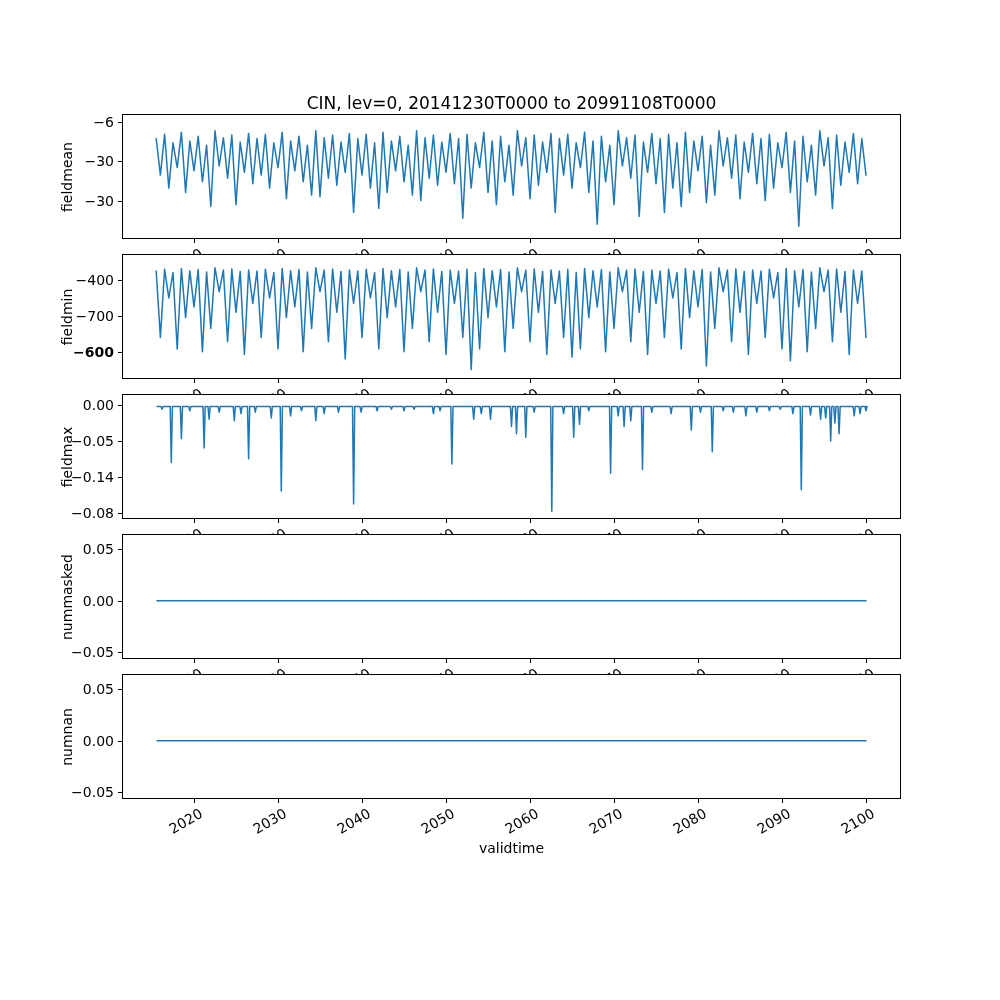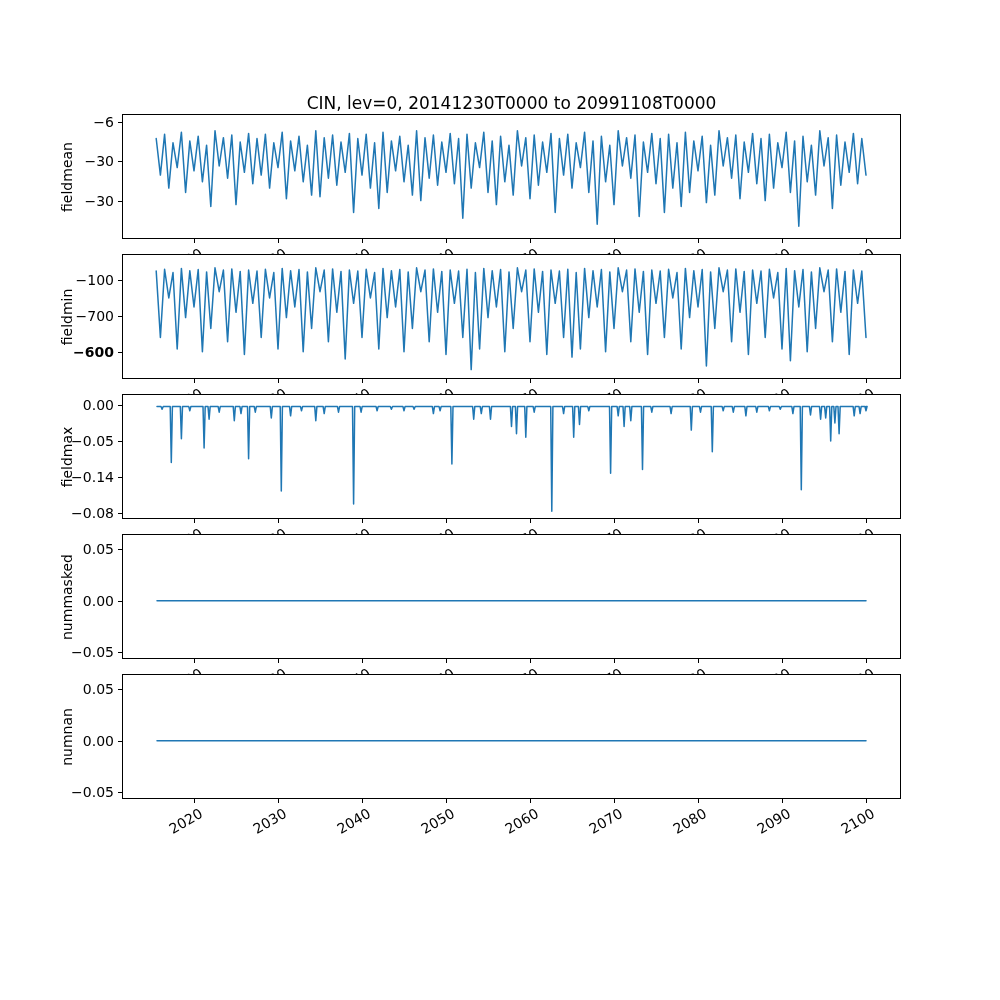--- a/index.html
+++ b/index.html
@@ -53,21 +53,21 @@
         <div class="xtick-label" style="right: 114.02px;">2090</div>
         <div class="xtick-mark" style="left: 743px;"></div>
         <div class="xtick-label" style="right: 30.02px;">2100</div>
         <svg width="777" height="123" viewBox="0 0 777 123">
           <path d="M33.2 23.5L37.4 60.1L41.6 19.2L45.8 73.1L50.0 27.8L54.2 52.6L58.4 17.2L62.6 77.4L66.8 25.9L71.0 55.8L75.2 21.2L79.4 66.8L83.6 30.2L87.8 91.5L92.0 15.7L96.2 51.0L100.4 22.7L104.6 63.2L108.8 20.0L113.0 89.6L117.2 27.1L121.4 57.3L125.6 18.4L129.8 68.7L134.0 23.5L138.2 60.1L142.4 19.2L146.6 73.1L150.8 27.8L155.0 52.6L159.2 17.2L163.4 83.7L167.6 25.9L171.8 55.8L176.0 21.2L180.2 66.8L184.4 30.2L188.6 80.1L192.8 15.7L197.0 81.7L201.2 22.7L205.4 63.2L209.6 20.0L213.8 70.3L218.0 27.1L222.2 57.3L226.4 18.4L230.6 97.4L234.8 23.5L239.0 60.1L243.2 19.2L247.4 73.1L251.6 27.8L255.8 93.5L260.0 17.2L264.2 77.4L268.4 25.9L272.6 55.8L276.8 21.2L281.0 66.8L285.2 30.2L289.4 80.1L293.6 15.7L297.8 85.6L302.0 22.7L306.2 63.2L310.4 20.0L314.6 70.3L318.8 27.1L323.0 57.3L327.2 18.4L331.4 68.7L335.6 23.5L339.8 103.3L344.0 19.2L348.2 73.1L352.4 27.8L356.6 52.6L360.8 17.2L365.0 77.4L369.2 25.9L373.4 89.6L377.6 21.2L381.8 66.8L386.0 30.2L390.2 80.1L394.4 15.7L398.6 51.0L402.8 22.7L407.0 83.7L411.2 20.0L415.4 70.3L419.6 27.1L423.8 57.3L428.0 18.4L432.2 97.4L436.4 23.5L440.6 60.1L444.8 19.2L449.0 73.1L453.2 27.8L457.4 52.6L461.6 17.2L465.8 77.4L470.0 25.9L474.2 109.2L478.4 21.2L482.6 66.8L486.8 30.2L491.0 89.6L495.2 15.7L499.4 51.0L503.6 22.7L507.8 63.2L512.0 20.0L516.2 101.4L520.4 27.1L524.6 57.3L528.8 18.4L533.0 68.7L537.2 23.5L541.4 97.4L545.6 19.2L549.8 73.1L554.0 27.8L558.2 91.5L562.4 17.2L566.6 77.4L570.8 25.9L575.0 55.8L579.2 21.2L583.4 87.6L587.6 30.2L591.8 80.1L596.0 15.7L600.2 51.0L604.4 22.7L608.6 63.2L612.8 20.0L617.0 83.7L621.2 27.1L625.4 57.3L629.6 18.4L633.8 68.7L638.0 23.5L642.2 85.6L646.4 19.2L650.6 73.1L654.8 27.8L659.0 52.6L663.2 17.2L667.4 77.4L671.6 25.9L675.8 111.2L680.0 21.2L684.2 66.8L688.4 30.2L692.6 80.1L696.8 15.7L701.0 51.0L705.2 22.7L709.4 93.5L713.6 20.0L717.8 70.3L722.0 27.1L726.2 57.3L730.4 18.4L734.6 68.7L738.8 23.5L743.0 60.1" fill="none" stroke="#1f77b4" stroke-width="1.5" stroke-linejoin="round" stroke-linecap="round"></path>
         </svg>
       </div>
       <div class="panel" style="top: 254px;">
         <div class="axis-ylabel">fieldmin</div>
         <div class="ytick-mark" style="top: 25px;"></div>
-        <div class="ytick-label" style="top: 17px;">−100</div>
+        <div class="ytick-label" style="top: 17px;">−400</div>
         <div class="ytick-mark" style="top: 61px;"></div>
         <div class="ytick-label" style="top: 53px;">−700</div>
         <div class="ytick-mark" style="top: 97px;"></div>
         <div class="ytick-label" style="top: 89px; font-weight: bold;">−600</div>
         <div class="xtick-mark" style="left: 71px;"></div>
         <div class="xtick-label" style="right: 702.02px;">2020</div>
         <div class="xtick-mark" style="left: 155px;"></div>
         <div class="xtick-label" style="right: 618.02px;">2030</div>
         <div class="xtick-mark" style="left: 239px;"></div>
         <div class="xtick-label" style="right: 534.02px;">2040</div>
@@ -173,13 +173,14 @@
         <div class="xtick-label" style="right: 198.02px;">2080</div>
         <div class="xtick-mark" style="left: 659px;"></div>
         <div class="xtick-label" style="right: 114.02px;">2090</div>
         <div class="xtick-mark" style="left: 743px;"></div>
         <div class="xtick-label" style="right: 30.02px;">2100</div>
         <svg width="777" height="123" viewBox="0 0 777 123">
           <path d="M34.0 65.7L743.0 65.7" fill="none" stroke="#1f77b4" stroke-width="1.5" stroke-linejoin="round" stroke-linecap="round"></path>
         </svg>
       </div>
     </div>
+  <div class="x-axis-label">validtime</div>
 </div>
 
 </body></html>

